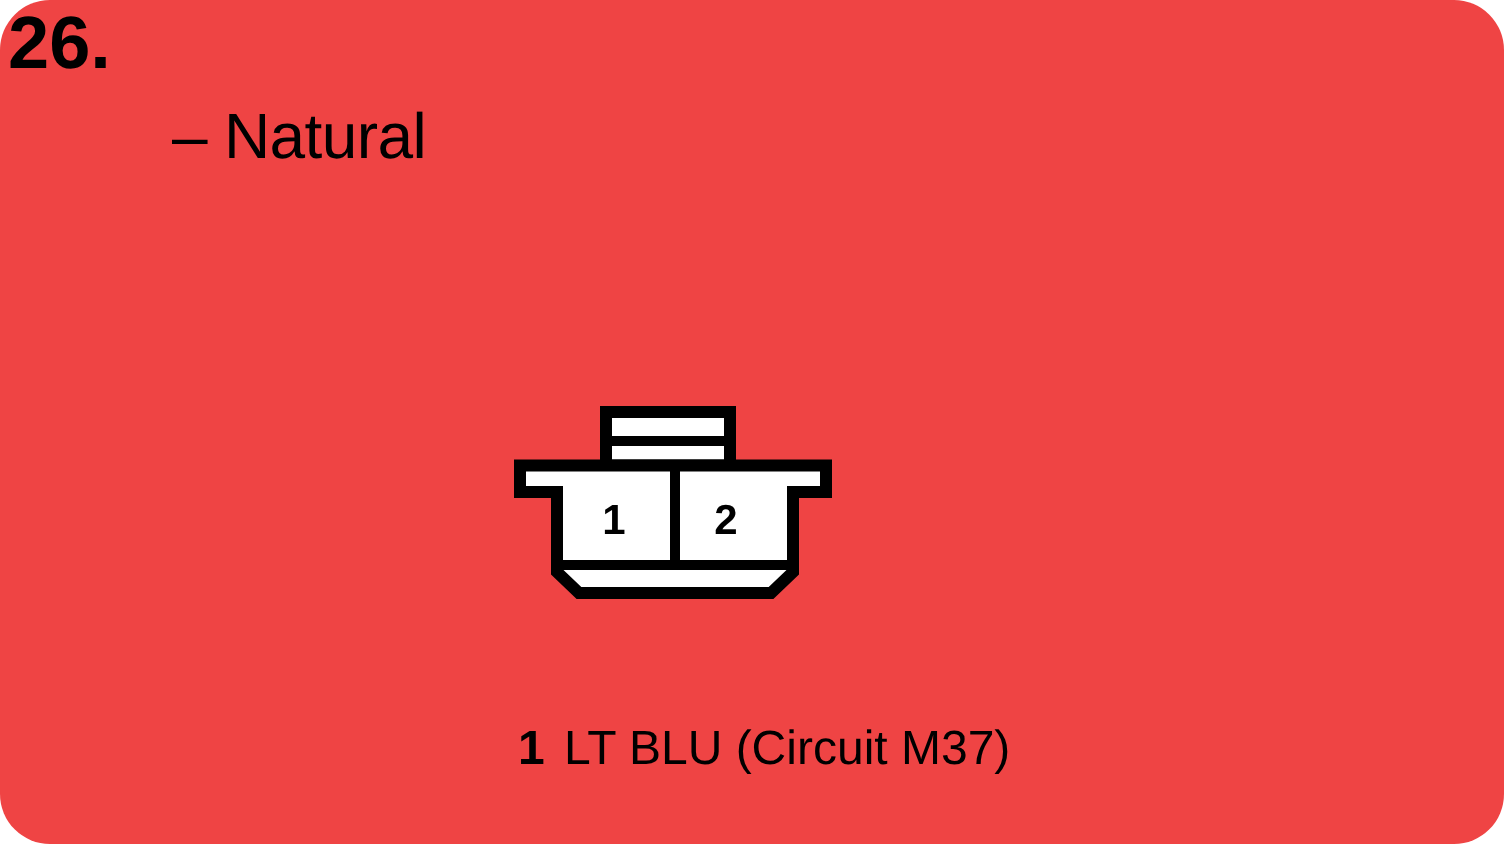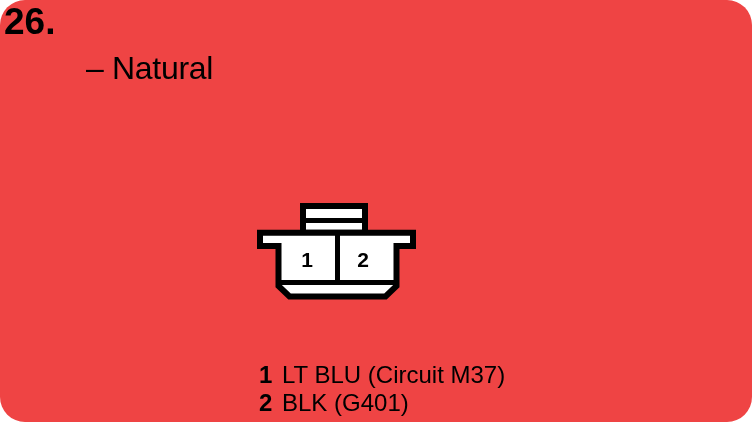--- a/index.html
+++ b/index.html
@@ -103,18 +103,15 @@
     <line x1="82.5" y1="34.7" x2="82.5" y2="84.5" stroke="#000000" stroke-width="5"></line>
 
     <text x="52" y="69" text-anchor="middle">1</text>
     <text x="108" y="69" text-anchor="middle">2</text>
   </svg>
 
   <div class="pin-legend">
     <div class="legend-row">
       <span class="legend-pin">1</span><span class="legend-label">LT BLU (Circuit M37)</span>
     </div>
-    <div class="legend-row">
-      <span class="legend-pin">2</span><span class="legend-label">BLK (G401)</span>
-    </div>
   </div>
 
 </div>
 
 </body></html>

